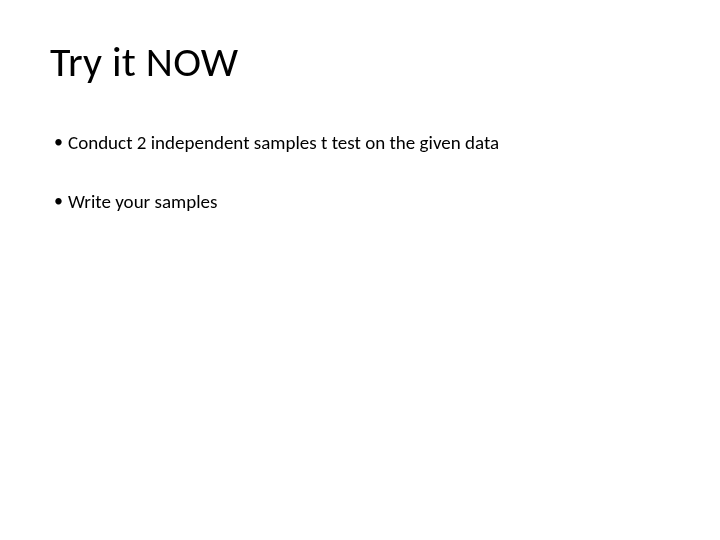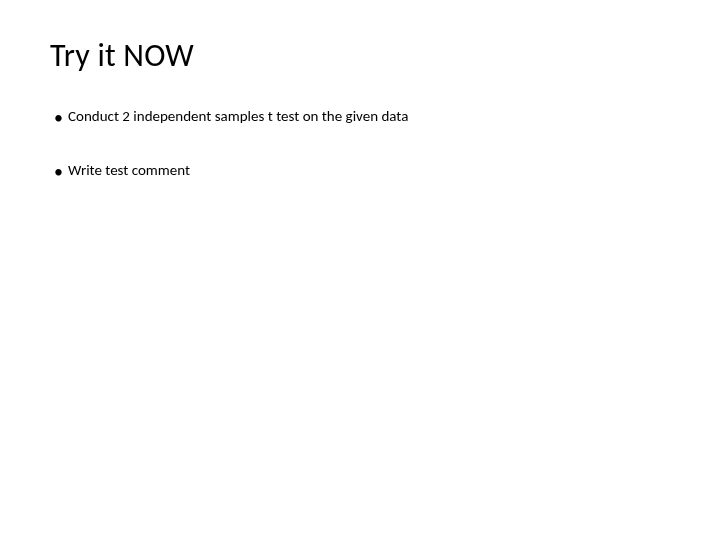--- a/index.html
+++ b/index.html
@@ -5,32 +5,32 @@
     * { margin: 0; padding: 0; box-sizing: border-box; }
     body {
       width: 720px;
       height: 540px;
       background: #ffffff;
       font-family: Calibri, "Segoe UI", Tahoma, Geneva, sans-serif;
       color: #000000;
       padding: 36px 40px 40px 48px;
     }
     .title {
-      font-size: 32px;
+      font-size: 42px;
       font-weight: 400;
       letter-spacing: 0.2px;
-      margin-bottom: 32px;
+      margin-bottom: 44px;
       margin-left: 2px;
     }
     .bullets {
       list-style: none;
       padding-left: 6px;
     }
     .bullet-item {
-      font-size: 15px;
+      font-size: 19px;
       font-weight: 400;
       line-height: 1.3;
       margin-bottom: 34px;
       position: relative;
       padding-left: 14px;
     }
     .bullet-item::before {
       content: "•";
       position: absolute;
       left: 0;
@@ -38,14 +38,14 @@
       font-size: 18px;
     }
   </style>
 </head>
 <body>
 
 <h1 class="title">Try it NOW</h1>
 
 <ul class="bullets">
   <li class="bullet-item">Conduct 2 independent samples t test on the given data</li>
-  <li class="bullet-item">Write test comment</li>
+  <li class="bullet-item">Write your samples</li>
 </ul>
 
 </body></html>

